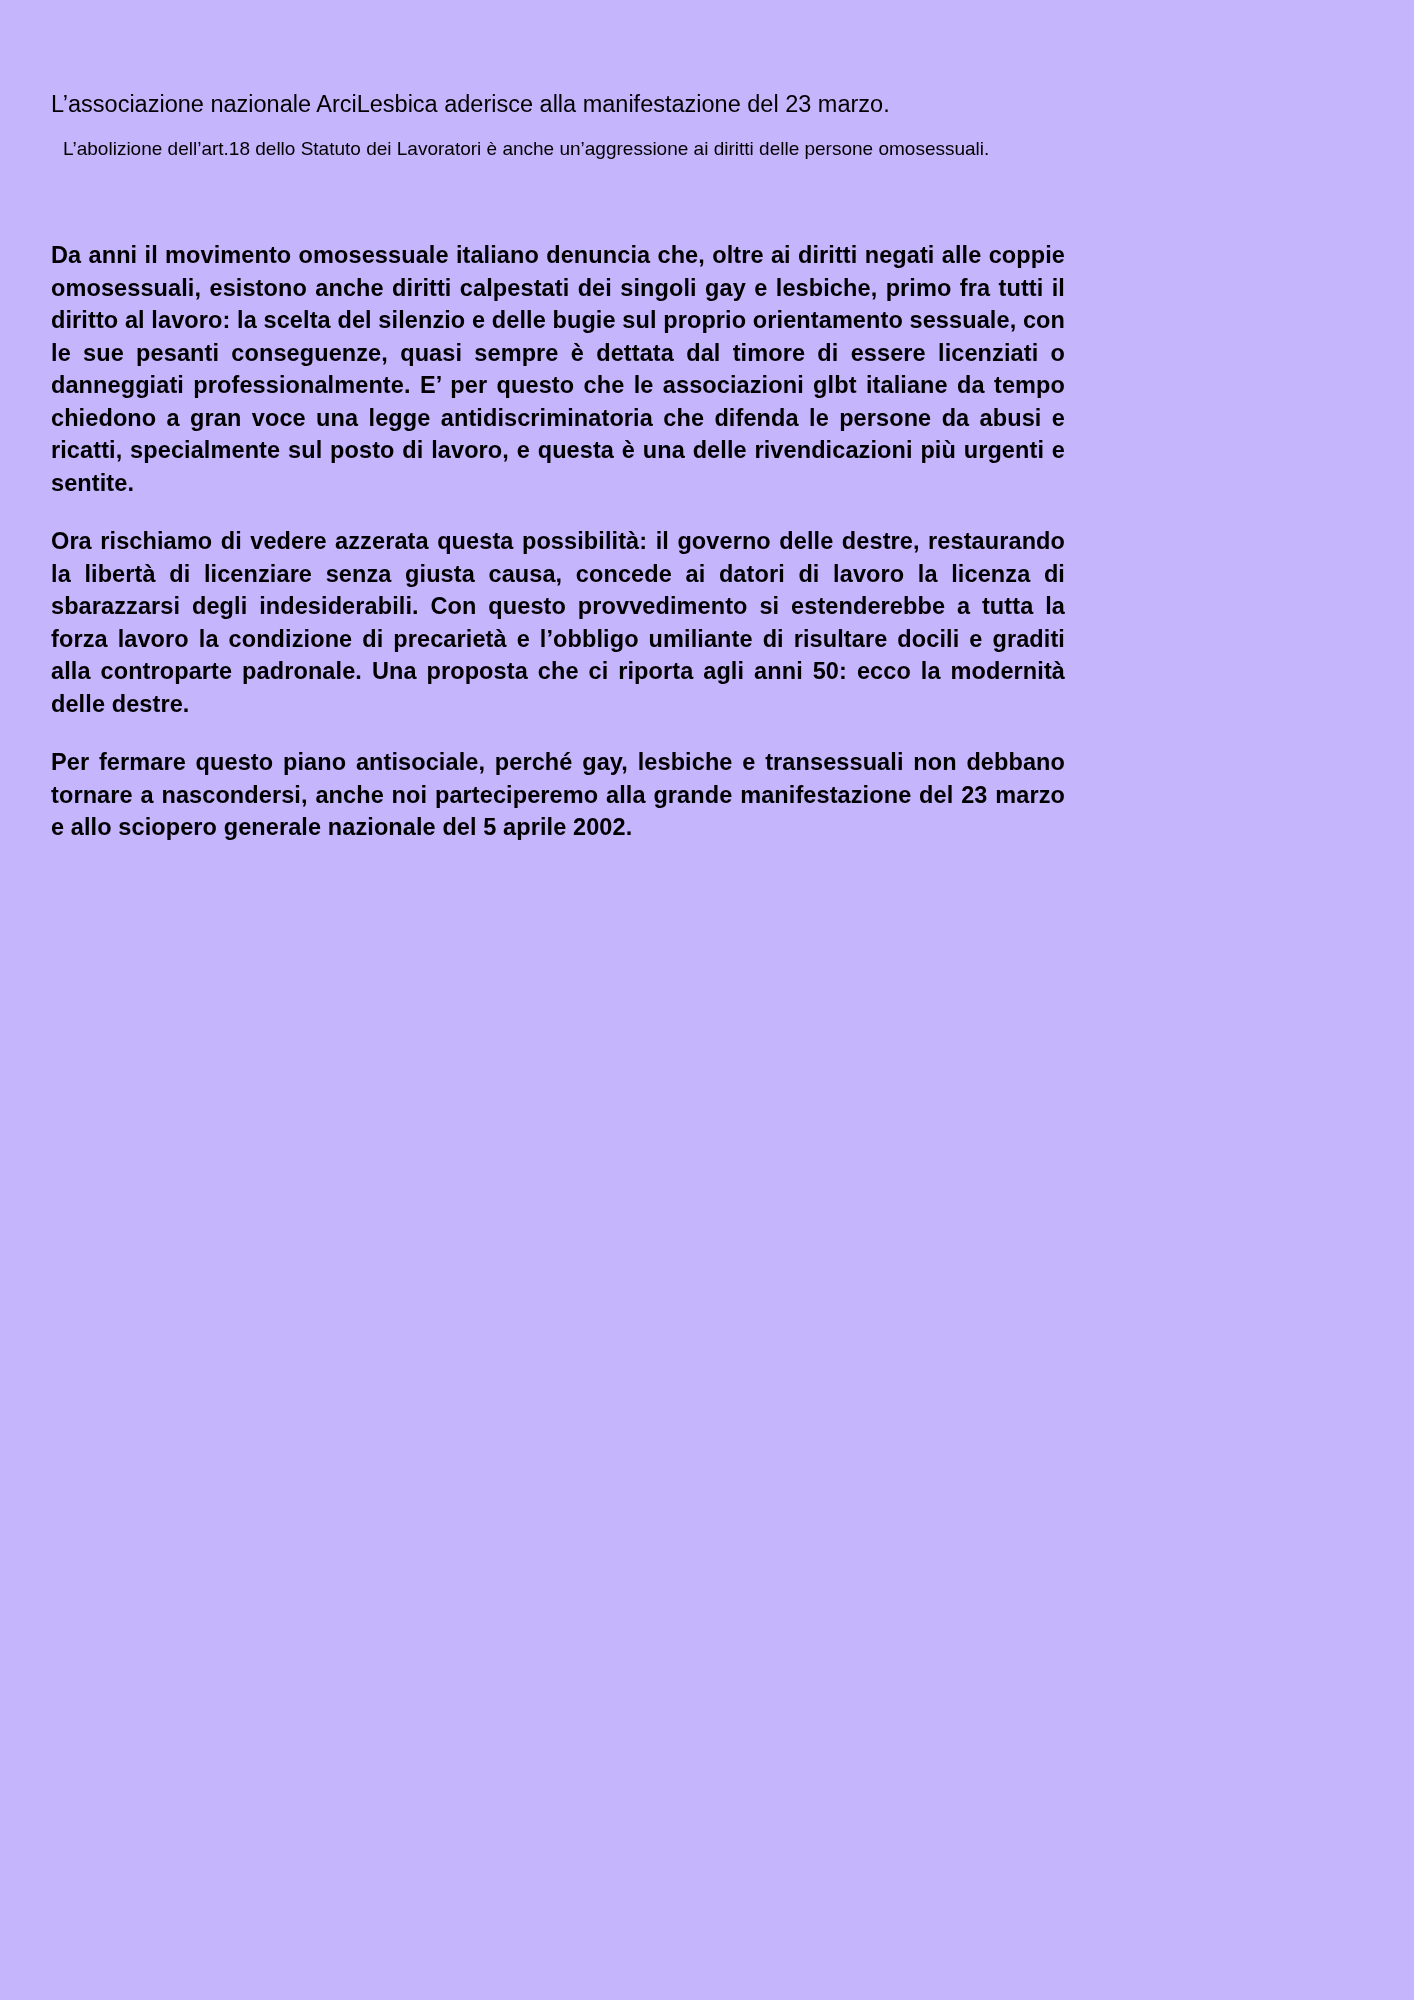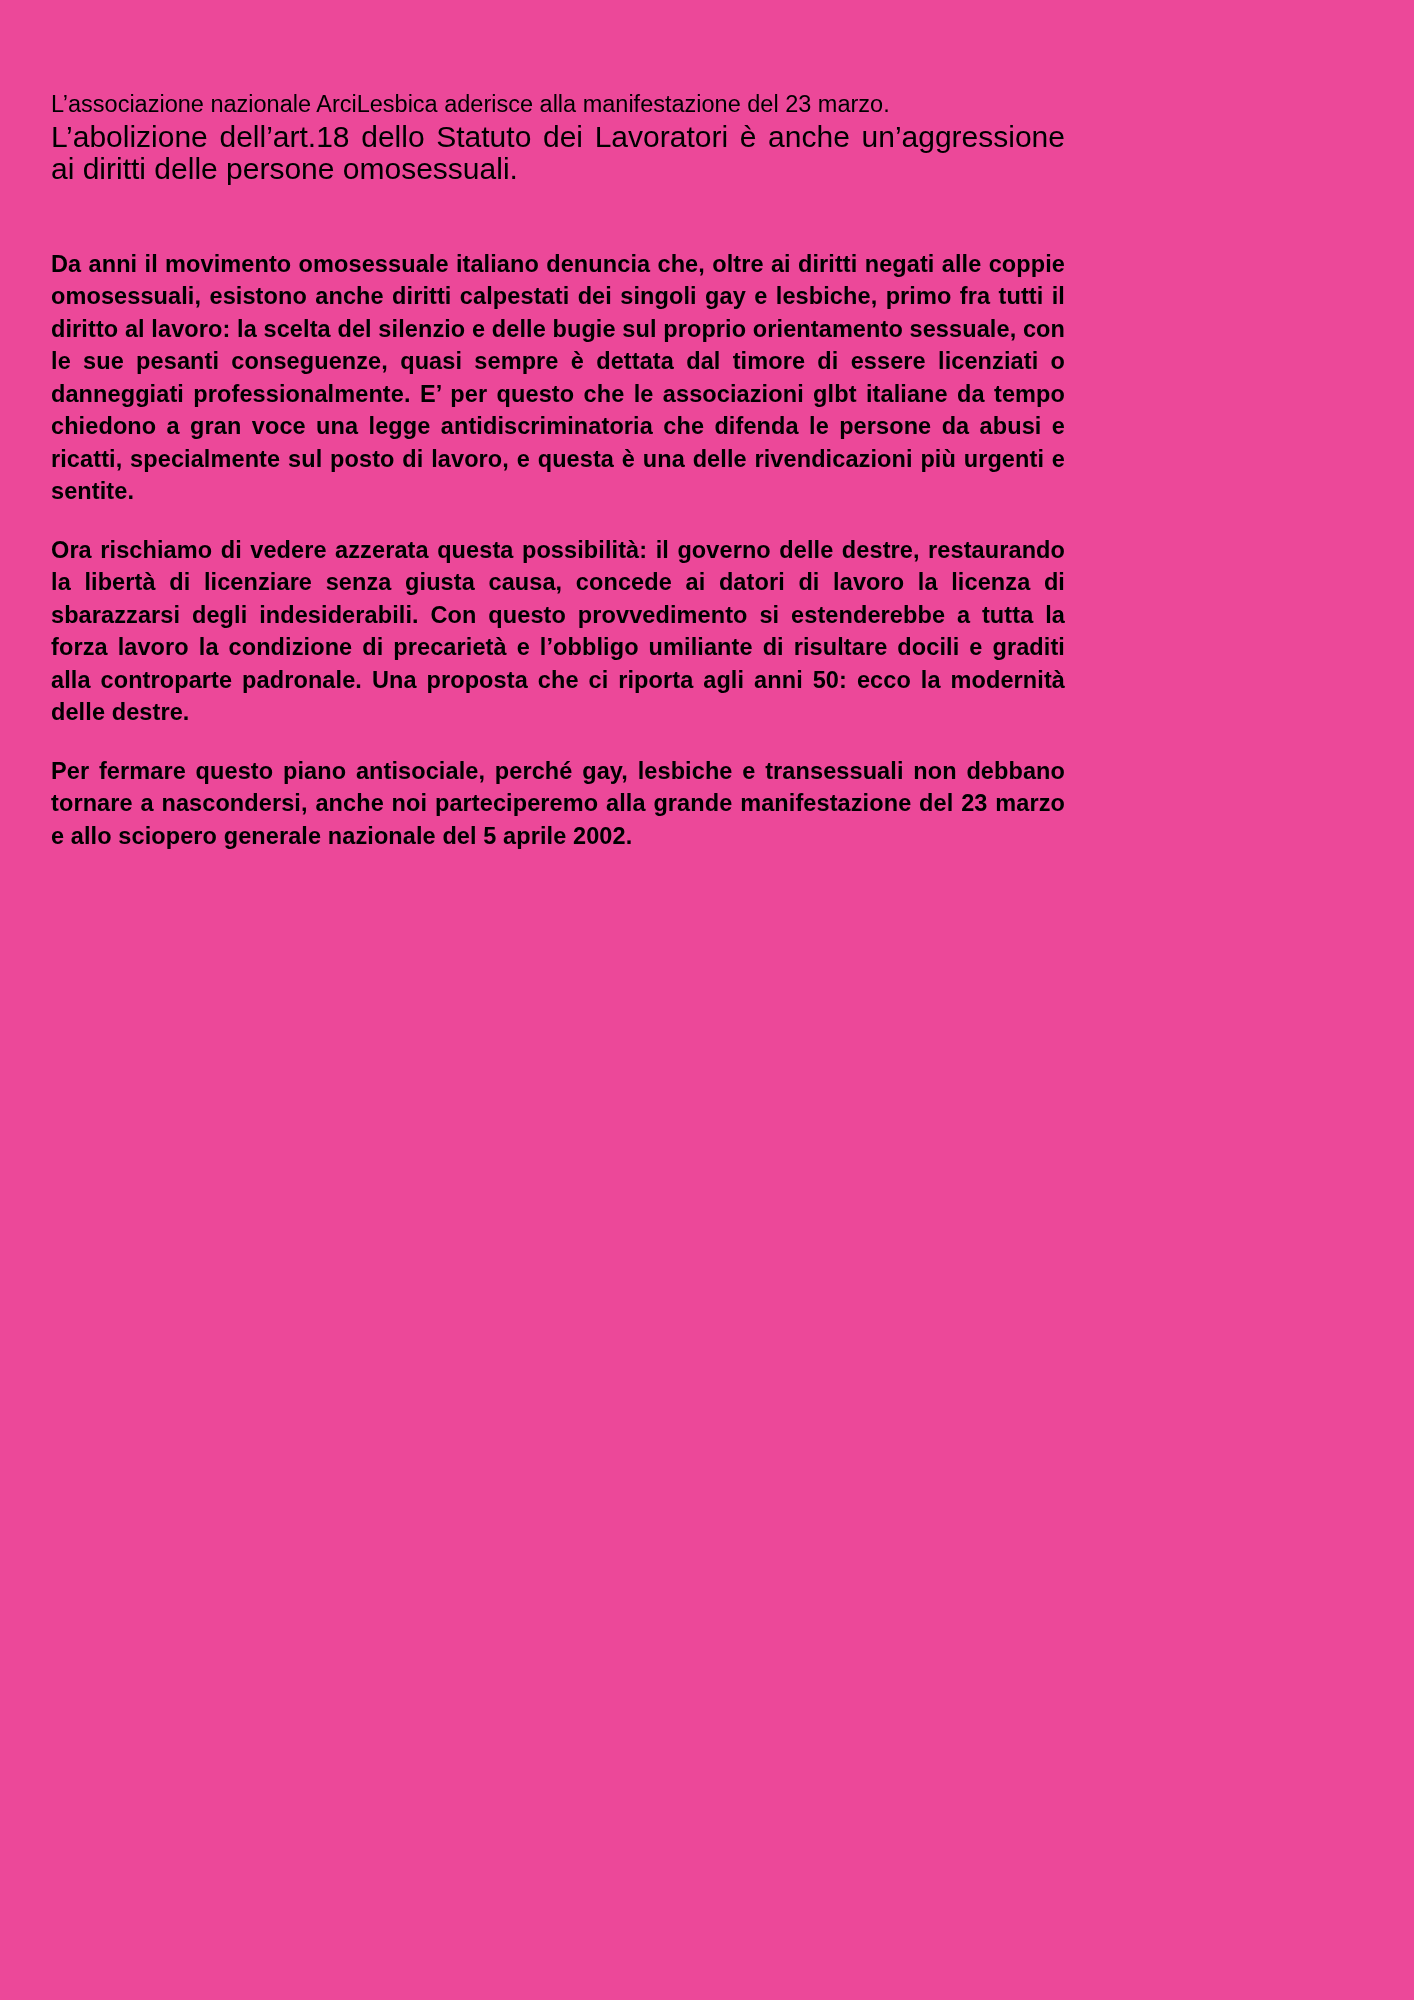--- a/index.html
+++ b/index.html
@@ -15,21 +15,21 @@
     font-family: "Liberation Sans", sans-serif;
     color: #000000;
     -webkit-font-smoothing: antialiased;
   }
   .page {
     position: absolute;
     left: 0;
     top: 0;
     width: 1414px;
     height: 2000px;
-    background: #ec4899;
+    background: #c4b5fd;
     overflow: hidden;
   }
   .content {
     position: absolute;
     left: 51px;
     top: 88px;
     width: 1014px;
   }
   .para {
     font-size: 23.5px;
@@ -46,24 +46,24 @@
     margin-bottom: 0;
   }
   .line-plain {
     font-size: 23.5px;
     line-height: 32.5px;
     text-align: left;
     margin: 0;
     white-space: nowrap;
   }
   .para-justified {
-    font-size: 30px;
+    font-size: 19px;
     line-height: 32.5px;
     text-align: justify;
-    margin: 0;
+    margin: 12px;
   }
   
   .gap-large { height: 62px; }
   .gap-small { height: 26px; }
   .gap-mid   { height: 26px; }
 </style>
 </head>
 <body>
 
 <div class="page">

